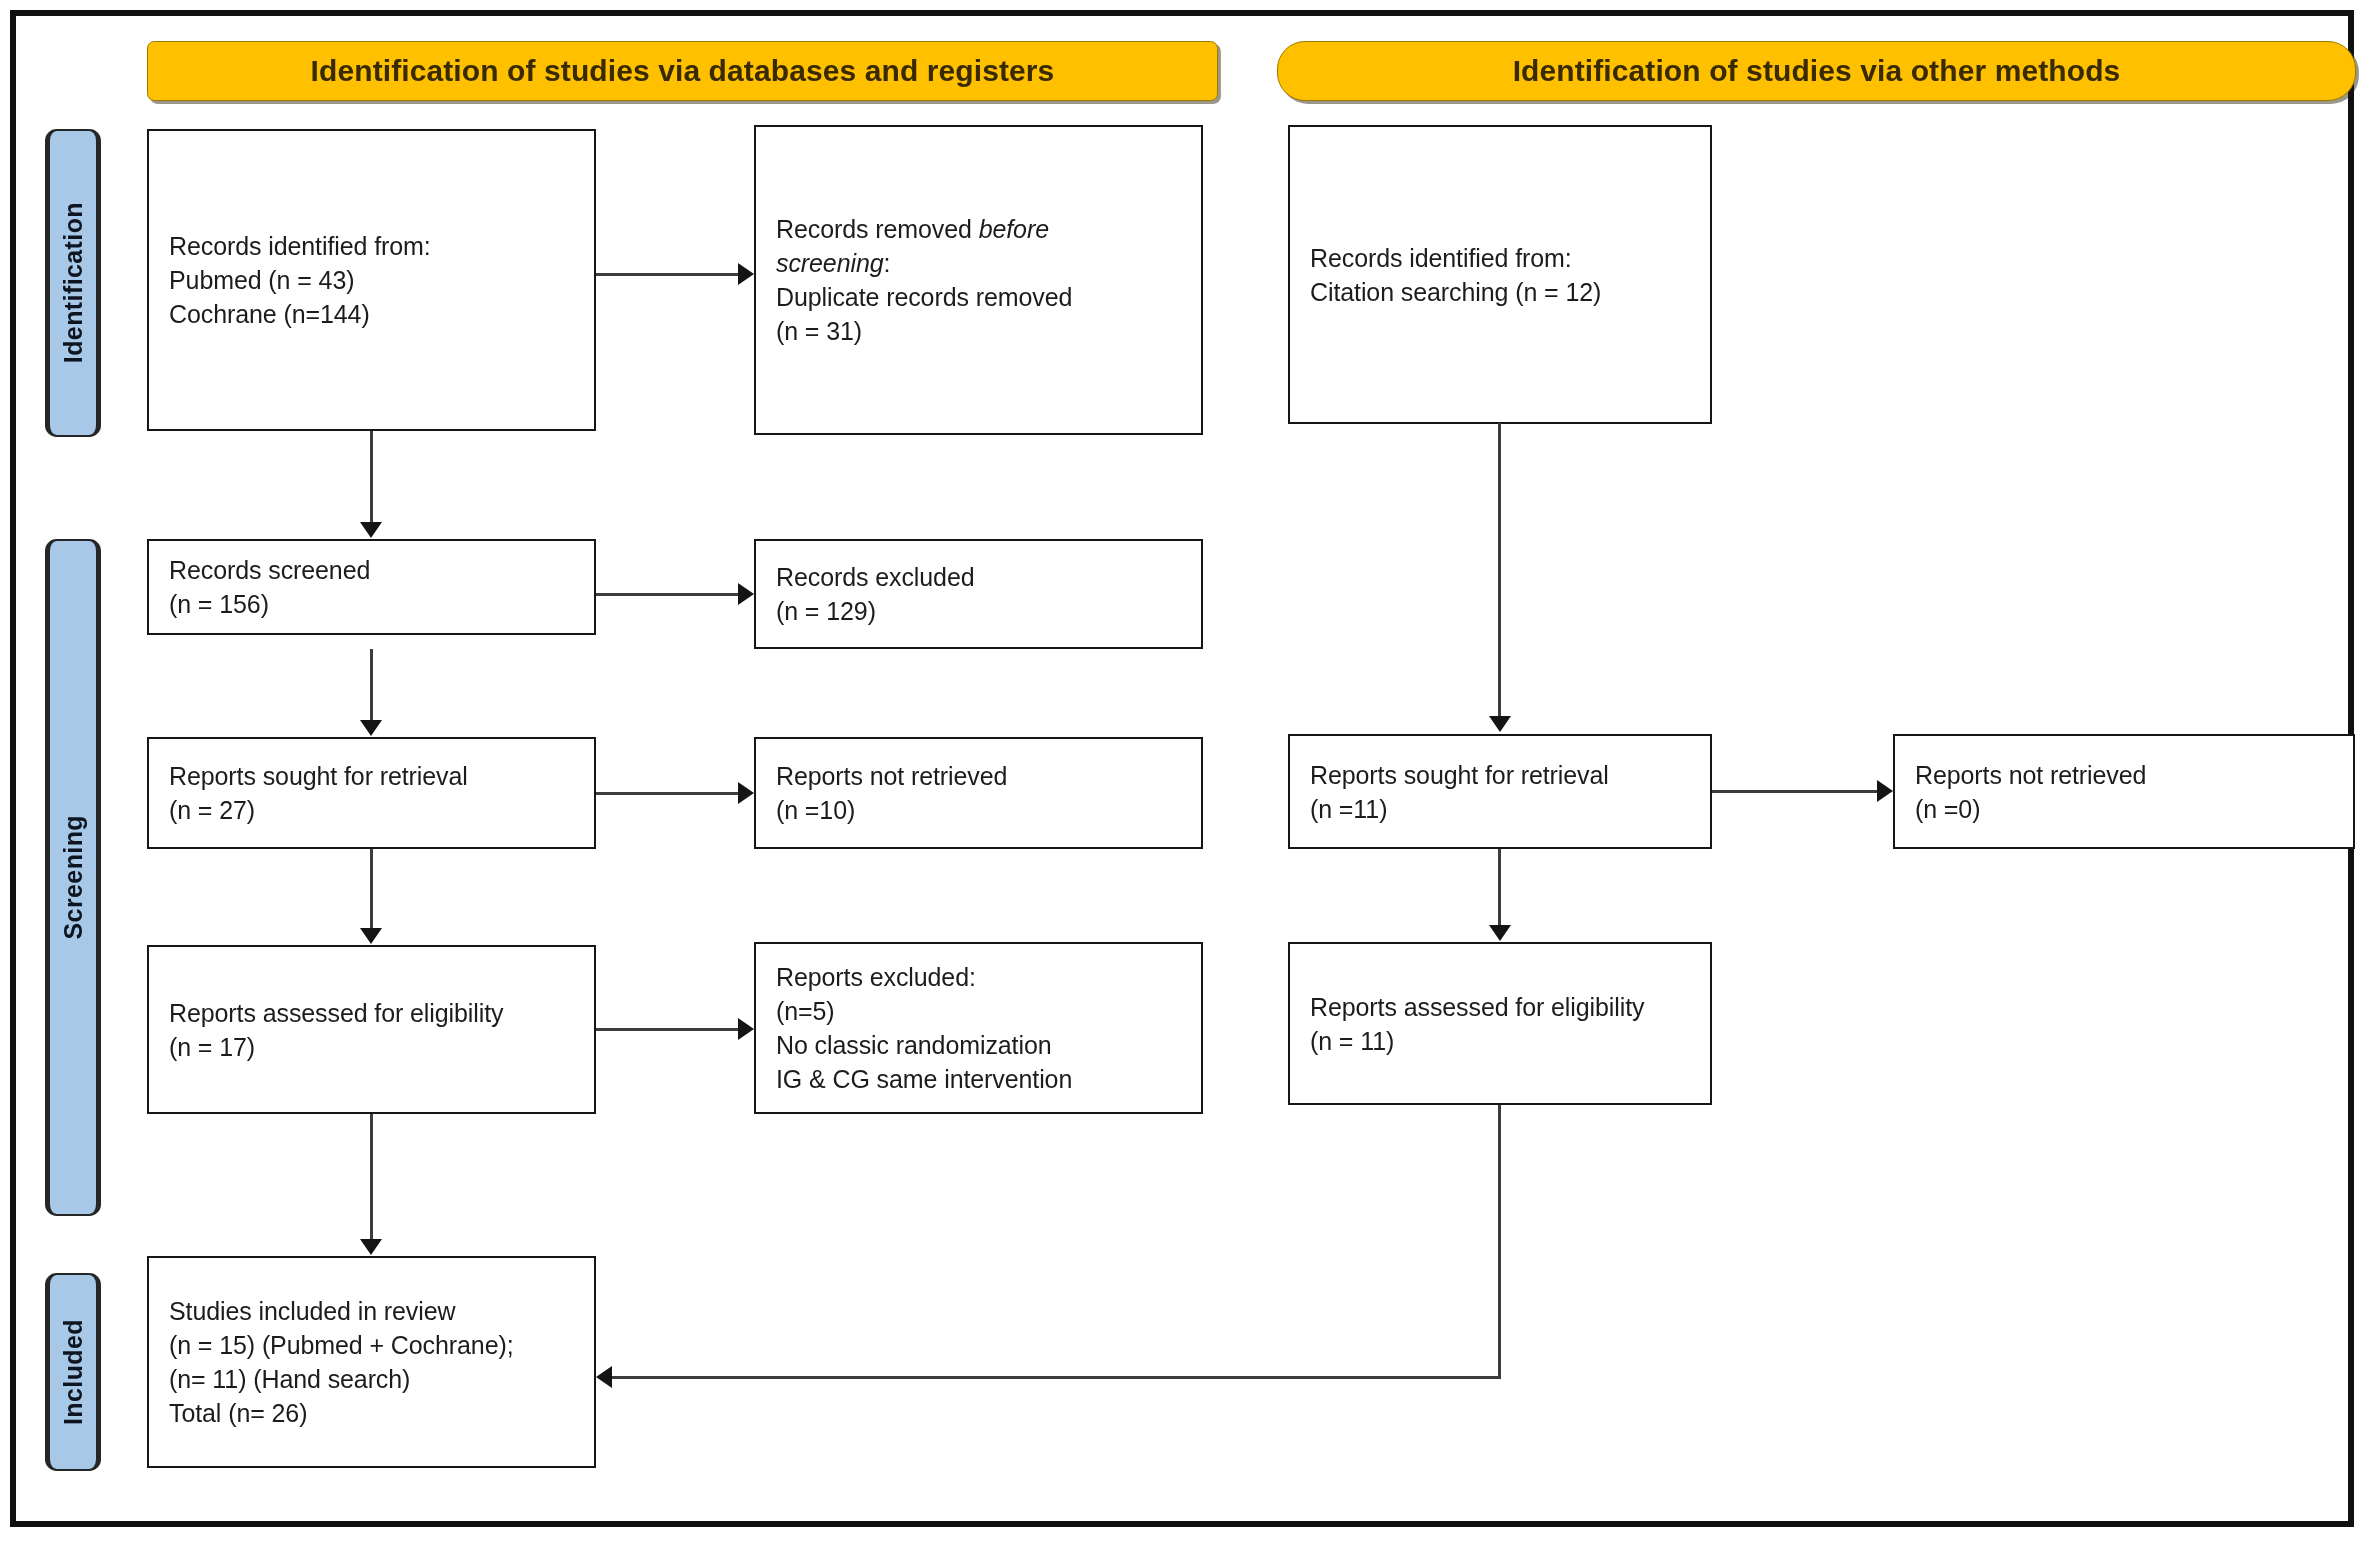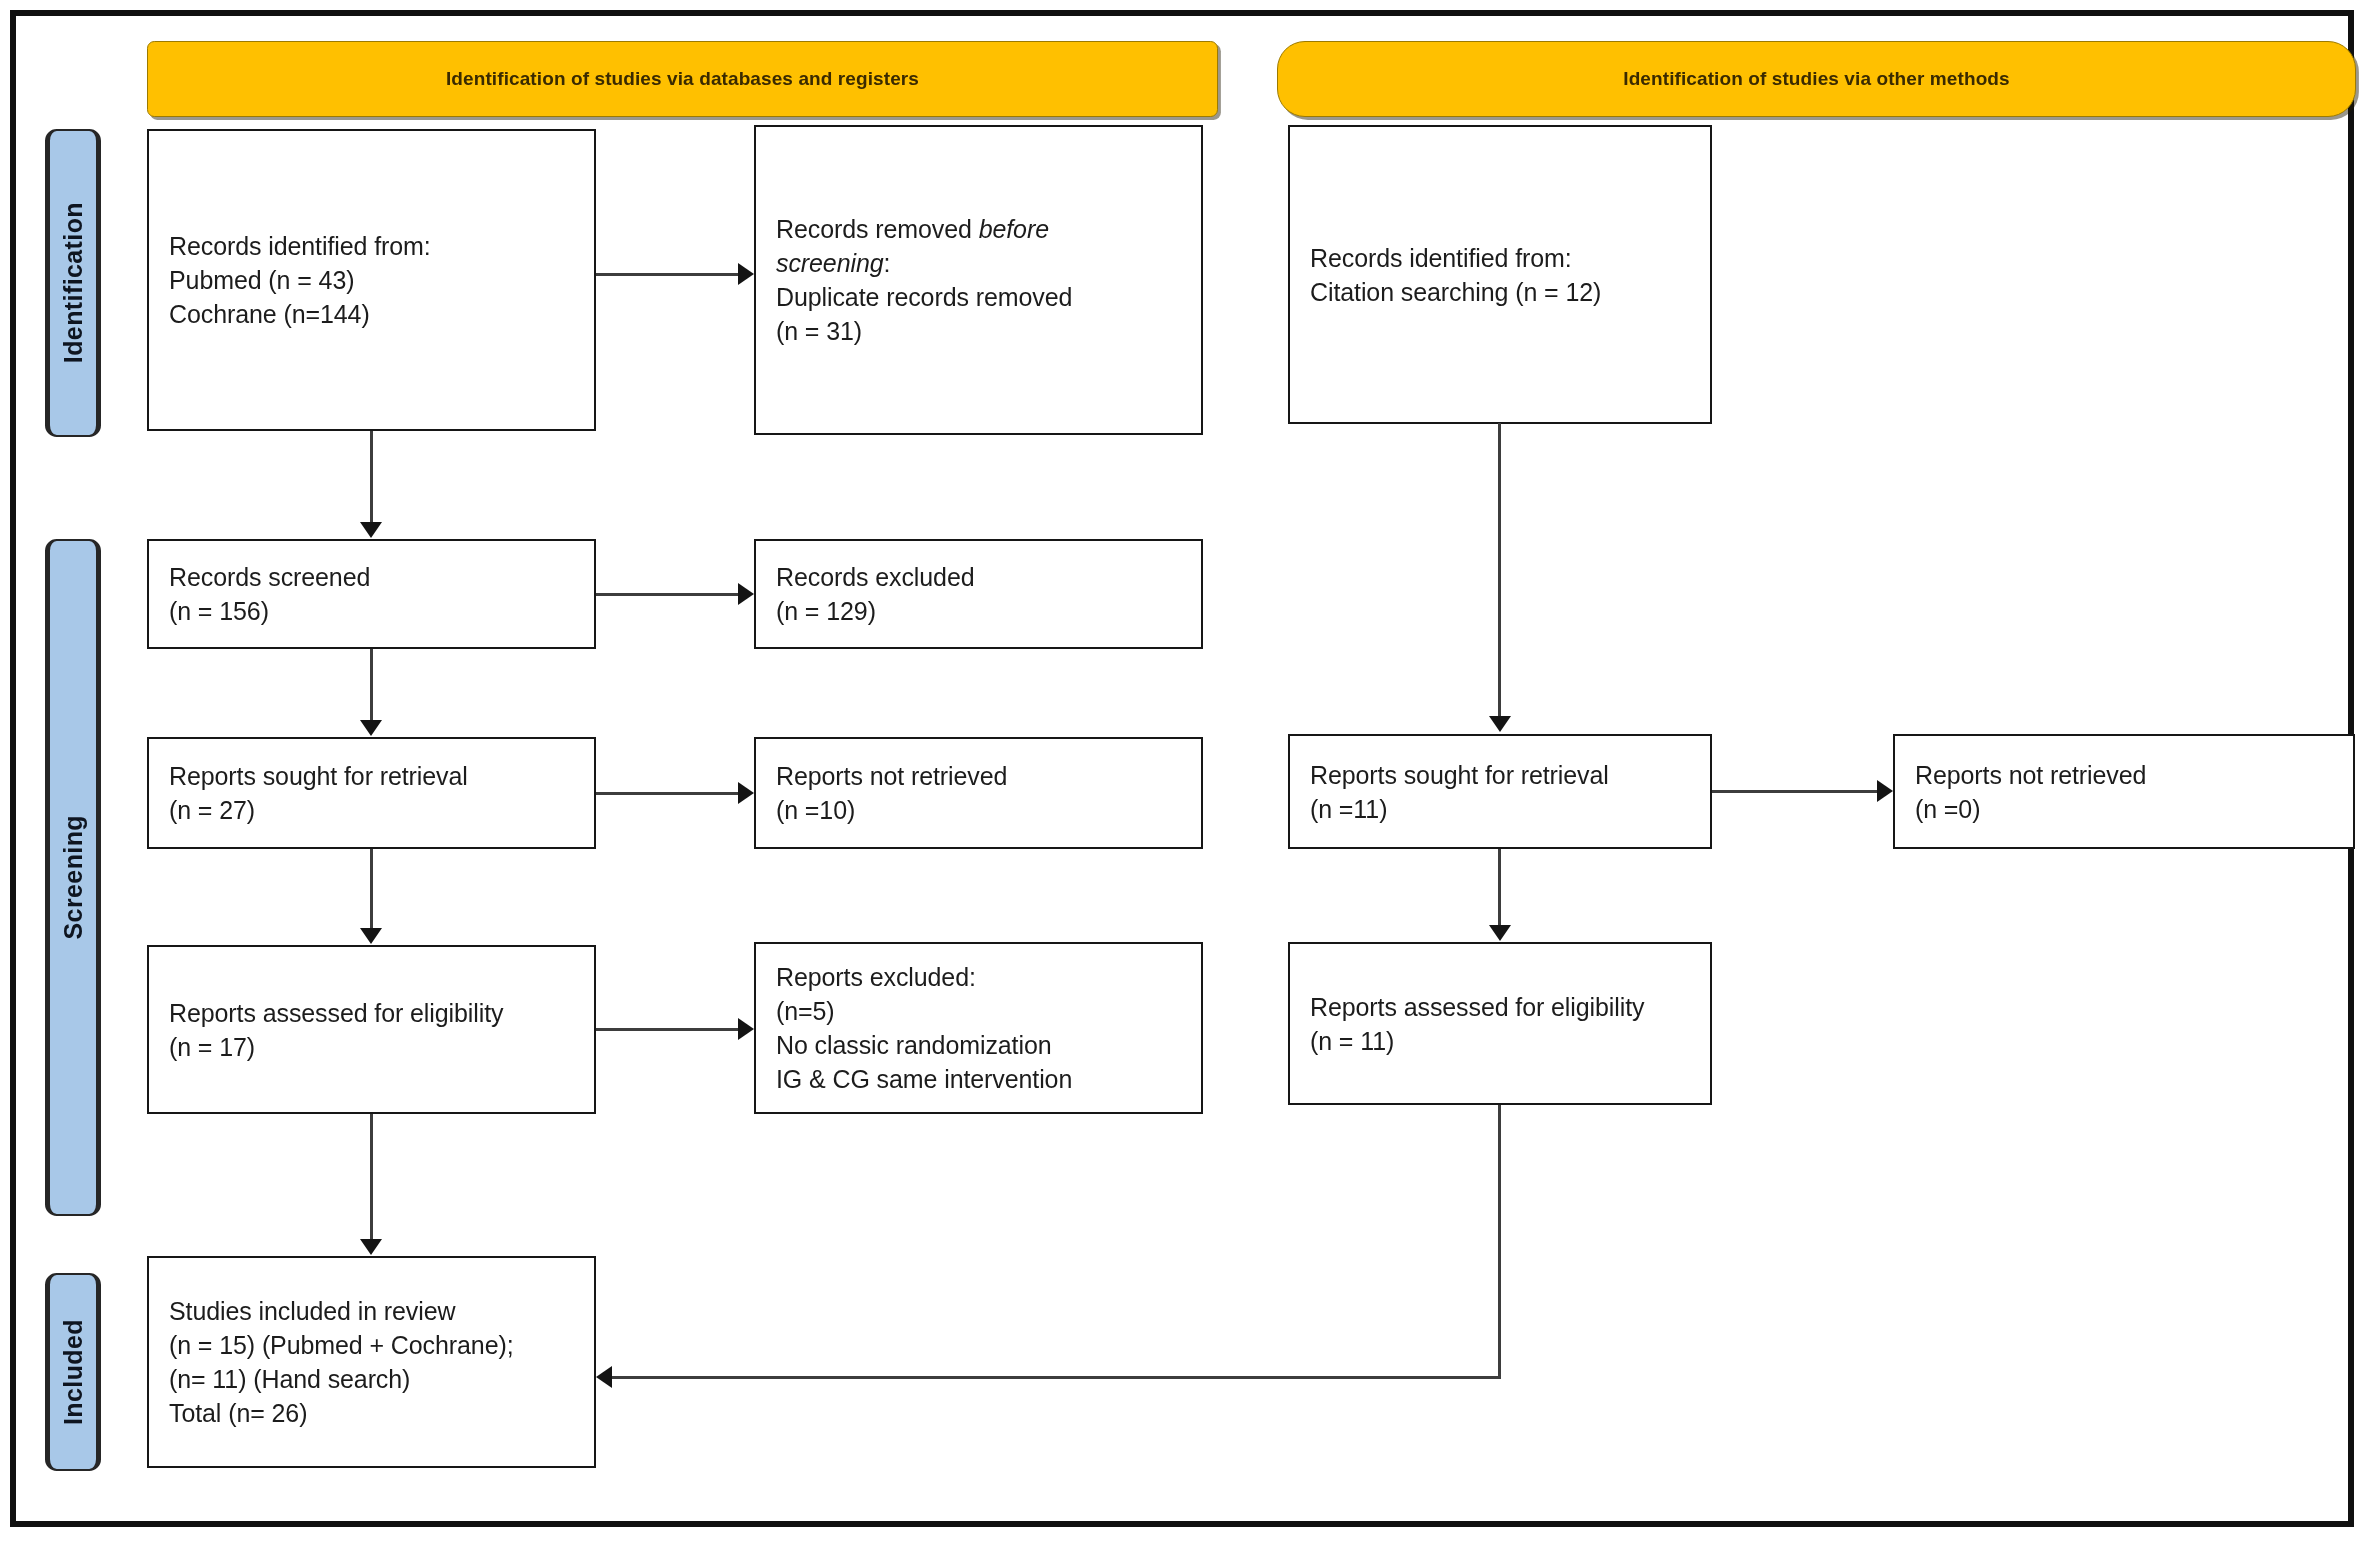--- a/index.html
+++ b/index.html
@@ -6,25 +6,25 @@
   body{
     width:2377px;height:1553px;position:relative;
     font-family:"Liberation Sans","DejaVu Sans",sans-serif;
     color:#1c1c1c;
   }
   .frame{
     position:absolute;left:10.3px;top:10.3px;width:2344px;height:1517px;
     border:6.6px solid #101010;background:#ffffff;box-sizing:border-box;
   }
   .hdr{
-    position:absolute;height:76px;background:#FFC000;
+    position:absolute;height:60px;background:#FFC000;
     border:1.5px solid #9c7a00;border-radius:7.3px;
     box-shadow:2.9px 2.9px 0 rgba(30,25,0,0.45);
     display:flex;align-items:center;justify-content:center;
-    font-weight:bold;font-size:19px;color:#3a2a00;letter-spacing:0.1px;
+    font-weight:bold;font-size:30px;color:#3a2a00;letter-spacing:0.1px;
     box-sizing:border-box;
   }
   .side{
     position:absolute;left:45px;width:56px;background:#A8C8E8;
     border:2.2px solid #262626;border-left-width:5.9px;border-right-width:5.9px;
     border-radius:11.7px;display:flex;align-items:center;justify-content:center;
     box-sizing:border-box;
   }
   .side span{
     writing-mode:vertical-rl;transform:rotate(180deg);
@@ -69,21 +69,21 @@
 </div>
 <div class="side" style="top:1273px;height:198px;">
   <span>Included</span>
 </div>
 
 <div class="fbox" style="left:147px;top:129px;width:449px;height:302px;">
     <div class="line"><span>Records identified from:</span></div>
     <div class="line"><span>Pubmed (n = 43)</span></div>
     <div class="line"><span>Cochrane (n=144)</span></div>
   </div>
-<div class="fbox" style="left:147px;top:539px;width:449px;height:110px;">
+<div class="fbox" style="left:147px;top:539px;width:449px;height:96px;">
     <div class="line"><span>Records screened</span></div>
     <div class="line"><span>(n = 156)</span></div>
   </div>
 <div class="fbox" style="left:147px;top:737px;width:449px;height:112px;">
     <div class="line"><span>Reports sought for retrieval</span></div>
     <div class="line"><span>(n = 27)</span></div>
   </div>
 <div class="fbox" style="left:147px;top:945px;width:449px;height:169px;">
     <div class="line"><span>Reports assessed for eligibility</span></div>
     <div class="line"><span>(n = 17)</span></div>

